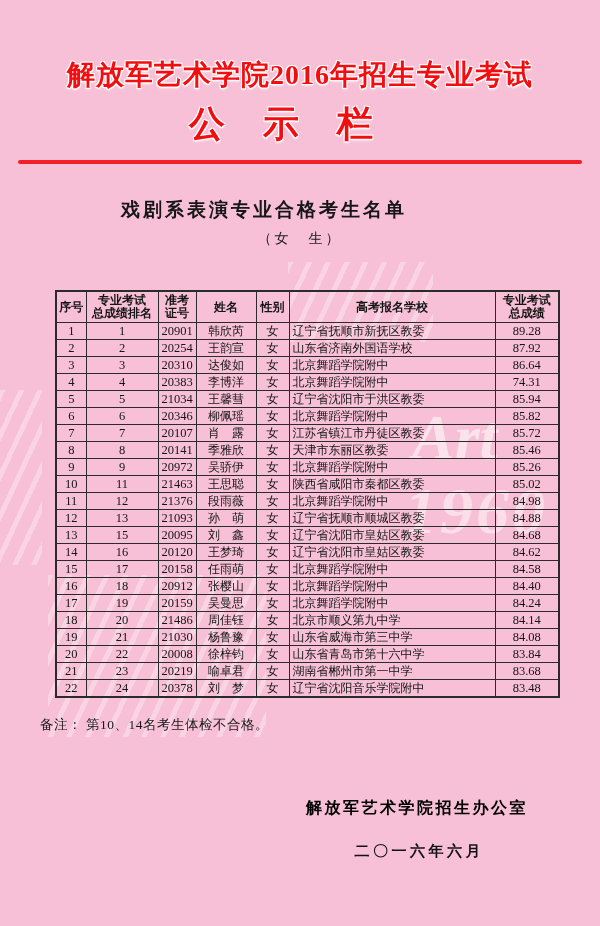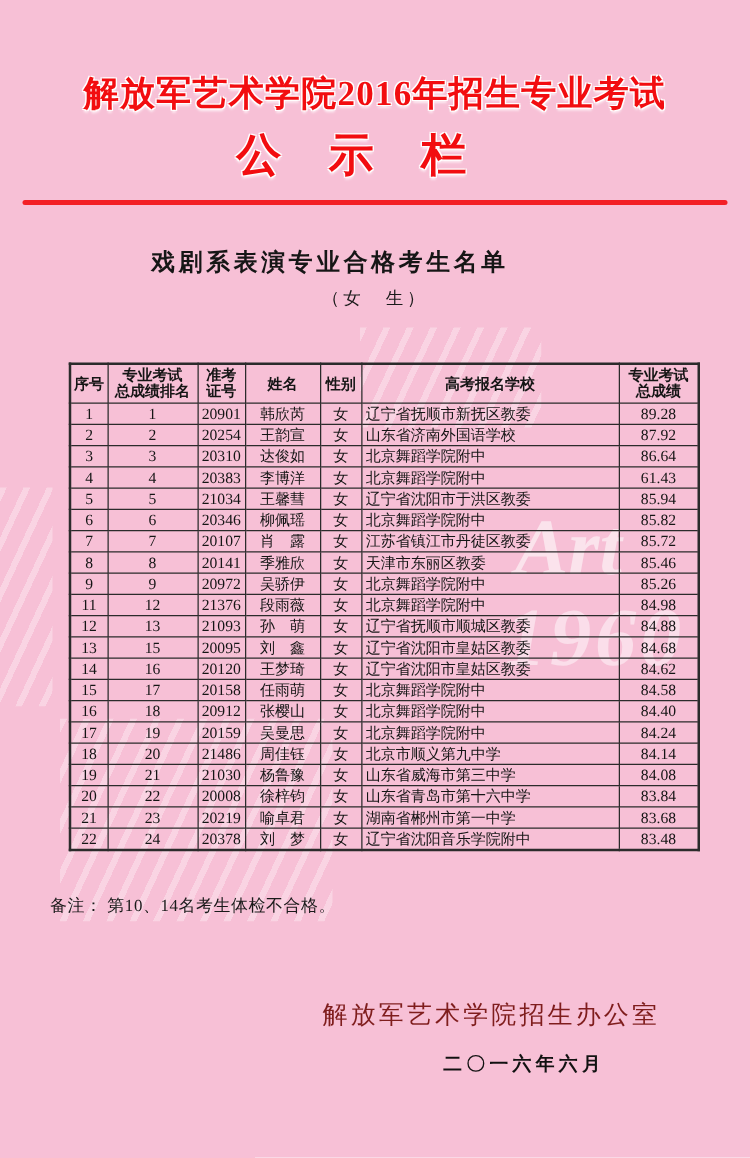--- a/index.html
+++ b/index.html
@@ -79,21 +79,21 @@
   .results td.num { font-family: "Liberation Serif", serif; font-size: 12.5px; }
   .results td.school { text-align: left; padding-left: 3px; }
 
   
   .remark {
     position: absolute; z-index: 1; top: 716px; left: 40px;
     font-size: 13.5px; color: #1a1a1a; letter-spacing: .5px;
   }
   .signature {
     position: absolute; z-index: 1; top: 798px; right: 72px;
-    font-size: 20px; font-weight: normal; letter-spacing: 2.5px; color: #7f1d1d;
+    font-size: 16px; font-weight: bold; letter-spacing: 2.5px; color: #000000;
   }
   .date {
     position: absolute; z-index: 1; top: 842px; right: 116px;
     font-size: 15px; font-weight: bold; letter-spacing: 3.5px; color: #111;
   }
 </style>
 </head>
 <body>
 
 <div class="page">
@@ -176,21 +176,21 @@
       <td class="school">北京舞蹈学院附中</td>
       <td class="num score">86.64</td>
     </tr>
         <tr>
       <td class="num">4</td>
       <td class="num">4</td>
       <td class="num">20383</td>
       <td class="name">李博洋</td>
       <td class="gender-col">女</td>
       <td class="school">北京舞蹈学院附中</td>
-      <td class="num score">61.43</td>
+      <td class="num score">74.31</td>
     </tr>
         <tr>
       <td class="num">5</td>
       <td class="num">5</td>
       <td class="num">21034</td>
       <td class="name">王馨彗</td>
       <td class="gender-col">女</td>
       <td class="school">辽宁省沈阳市于洪区教委</td>
       <td class="num score">85.94</td>
     </tr>
@@ -224,20 +224,29 @@
         <tr>
       <td class="num">9</td>
       <td class="num">9</td>
       <td class="num">20972</td>
       <td class="name">吴骄伊</td>
       <td class="gender-col">女</td>
       <td class="school">北京舞蹈学院附中</td>
       <td class="num score">85.26</td>
     </tr>
         <tr>
+      <td class="num">10</td>
+      <td class="num">11</td>
+      <td class="num">21463</td>
+      <td class="name">王思聪</td>
+      <td class="gender-col">女</td>
+      <td class="school">陕西省咸阳市秦都区教委</td>
+      <td class="num score">85.02</td>
+    </tr>
+        <tr>
       <td class="num">11</td>
       <td class="num">12</td>
       <td class="num">21376</td>
       <td class="name">段雨薇</td>
       <td class="gender-col">女</td>
       <td class="school">北京舞蹈学院附中</td>
       <td class="num score">84.98</td>
     </tr>
         <tr>
       <td class="num">12</td>

